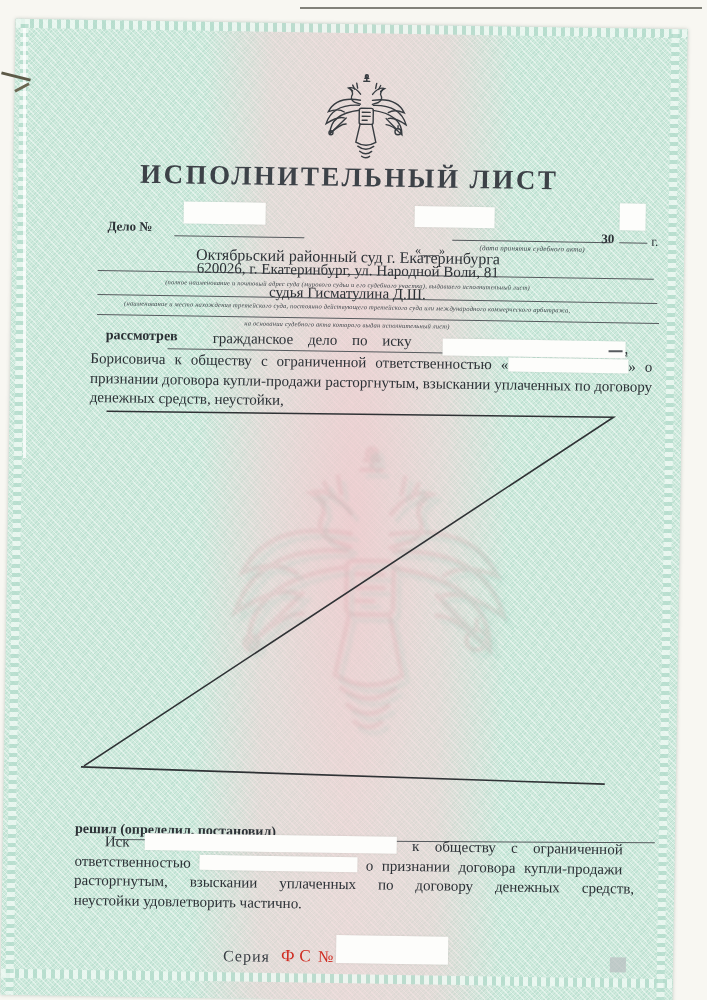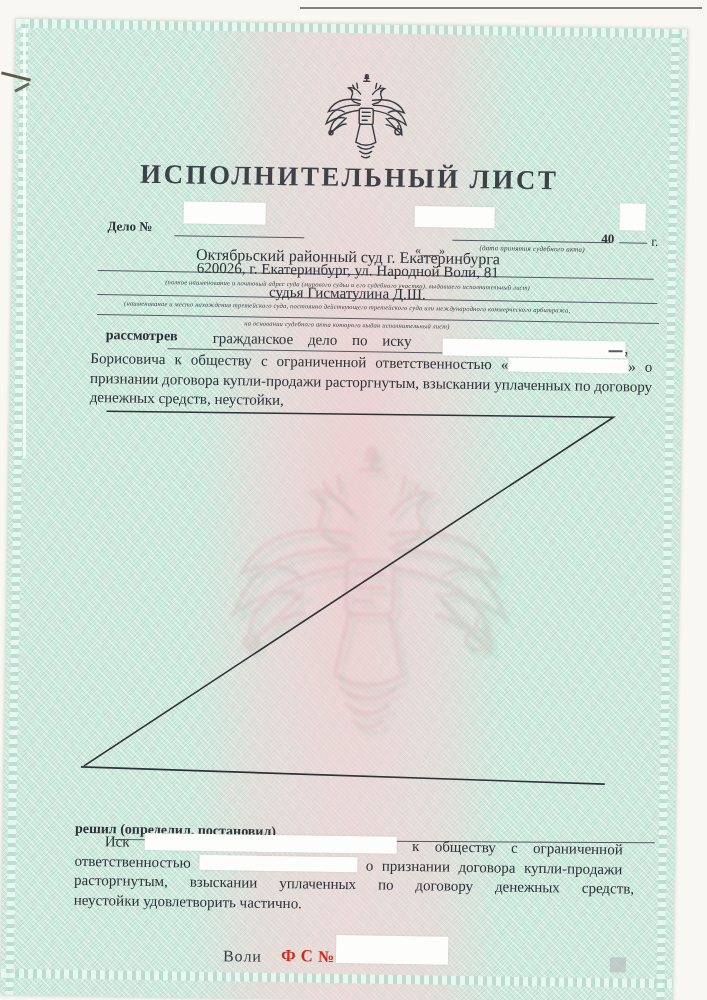--- a/index.html
+++ b/index.html
@@ -54,21 +54,21 @@
   .lbl-b{font-weight:bold;font-size:13px;margin-top:8px;}
   .serif15{font-size:15px;}
   .serif16{font-size:16px;}
   .cap{font-style:italic;font-size:7px;color:#3a4046;white-space:nowrap;letter-spacing:.2px;}
   .rule{border-bottom:1.2px solid #565a5e;}
   .redact{background:#fdfdfb;box-shadow:0 0 2px rgba(120,130,125,.25);}
   .wsp{word-spacing:11px;}
   .just{text-align:justify;}
   .just-last{text-align:justify;text-align-last:justify;}
   .para{font-size:15px;line-height:19.5px;color:#2c3136;}
-  .red{color:#cf2b20;font-weight:bold;}
+  .red{color:#cf2b20;}
   .gray-square{background:#b9bdc1;opacity:.7;}
   .zline{stroke:#2f3235;stroke-width:1.6;fill:none;}
 </style>
 </head>
 <body>
 
 <svg width="0" height="0" style="position:absolute">
   <symbol id="eagle" viewBox="0 0 100 92">
     <g fill="none" stroke="currentColor" stroke-width="1.4" stroke-linecap="round">
       <path d="M47 9 h6 M48 6 h4 M50 3 v6"></path>
@@ -128,21 +128,21 @@
   <div class="abs title">ИСПОЛНИТЕЛЬНЫЙ ЛИСТ</div>
 
   <span class="abs lbl-b" style="left:95px;top:190px;">Дело №</span>
   <div class="abs redact" style="left:171px;top:180px;width:82px;height:22px;"></div>
   <div class="abs rule" style="left:162px;top:196px;width:130px;height:18px;"></div>
   <div class="abs redact" style="left:402px;top:181px;width:80px;height:21px;"></div>
   <span class="abs" style="left:403px;top:218px;font-size:12px;">«___»</span>
   <div class="abs rule" style="left:440px;top:196px;width:158px;height:18px;"></div>
   <div class="abs cap" style="left:430px;top:218px;width:180px;text-align:center;">(дата принятия судебного акта)</div>
   <div class="abs redact" style="left:607px;top:175px;width:26px;height:27px;"></div>
-  <span class="abs" style="left:589px;top:203px;font-size:13px;font-weight:bold;">40</span>
+  <span class="abs" style="left:589px;top:203px;font-size:13px;font-weight:bold;">30</span>
   <div class="abs rule" style="left:607px;top:196px;width:28px;height:18px;"></div>
   <span class="abs" style="left:639px;top:205px;font-size:13px;">г.</span>
 
   <div class="abs serif16" style="left:0;top:224px;width:672px;text-align:center;">Октябрьский районный суд г. Екатеринбурга</div>
   <div class="abs rule" style="left:86px;top:232px;width:556px;height:18px;"></div>
   <div class="abs serif15" style="left:0;top:238px;width:672px;text-align:center;">620026, г. Екатеринбург, ул. Народной Воли, 81</div>
   <div class="abs cap" style="left:0;top:257px;width:672px;text-align:center;font-size:6.5px;">(полное наименование и почтовый адрес суда (мирового судьи и его судебного участка), выдавшего исполнительный лист)</div>
   <div class="abs rule" style="left:86px;top:256px;width:560px;height:18px;"></div>
   <div class="abs serif15" style="left:0;top:261px;width:672px;text-align:center;">судья Гисматулина Д.Ш.</div>
   <div class="abs cap" style="left:0;top:279px;width:672px;text-align:center;font-size:6.5px;">(наименование и место нахождения третейского суда, постоянно действующего третейского суда или международного коммерческого арбитража,</div>
@@ -176,19 +176,19 @@
     </div>
     <div class="just-last" style="padding-right:12px;">
       <span>ответственностью</span>
       <span class="redact" style="display:inline-block;width:158px;height:15px;vertical-align:-2px;"></span>
       <span>о признании договора купли-продажи</span>
     </div>
     <div class="just-last">расторгнутым, взыскании уплаченных по договору денежных средств,</div>
     <div>неустойки удовлетворить частично.</div>
   </div>
 
-  <span class="abs" style="left:222px;top:925px;font-size:16px;letter-spacing:1px;color:#3a3f45;">Воли</span>
+  <span class="abs" style="left:222px;top:925px;font-size:16px;letter-spacing:1px;color:#3a3f45;">Серия</span>
   <span class="abs red" style="left:280px;top:923px;font-size:17px;letter-spacing:5px;">ФС</span>
   <span class="abs red" style="left:317px;top:924px;font-size:16px;">№</span>
   <div class="abs redact" style="left:335px;top:911px;width:112px;height:28px;"></div>
 
   <div class="abs gray-square" style="left:609px;top:929px;width:16px;height:15px;"></div>
 </div>
 
 </body></html>

